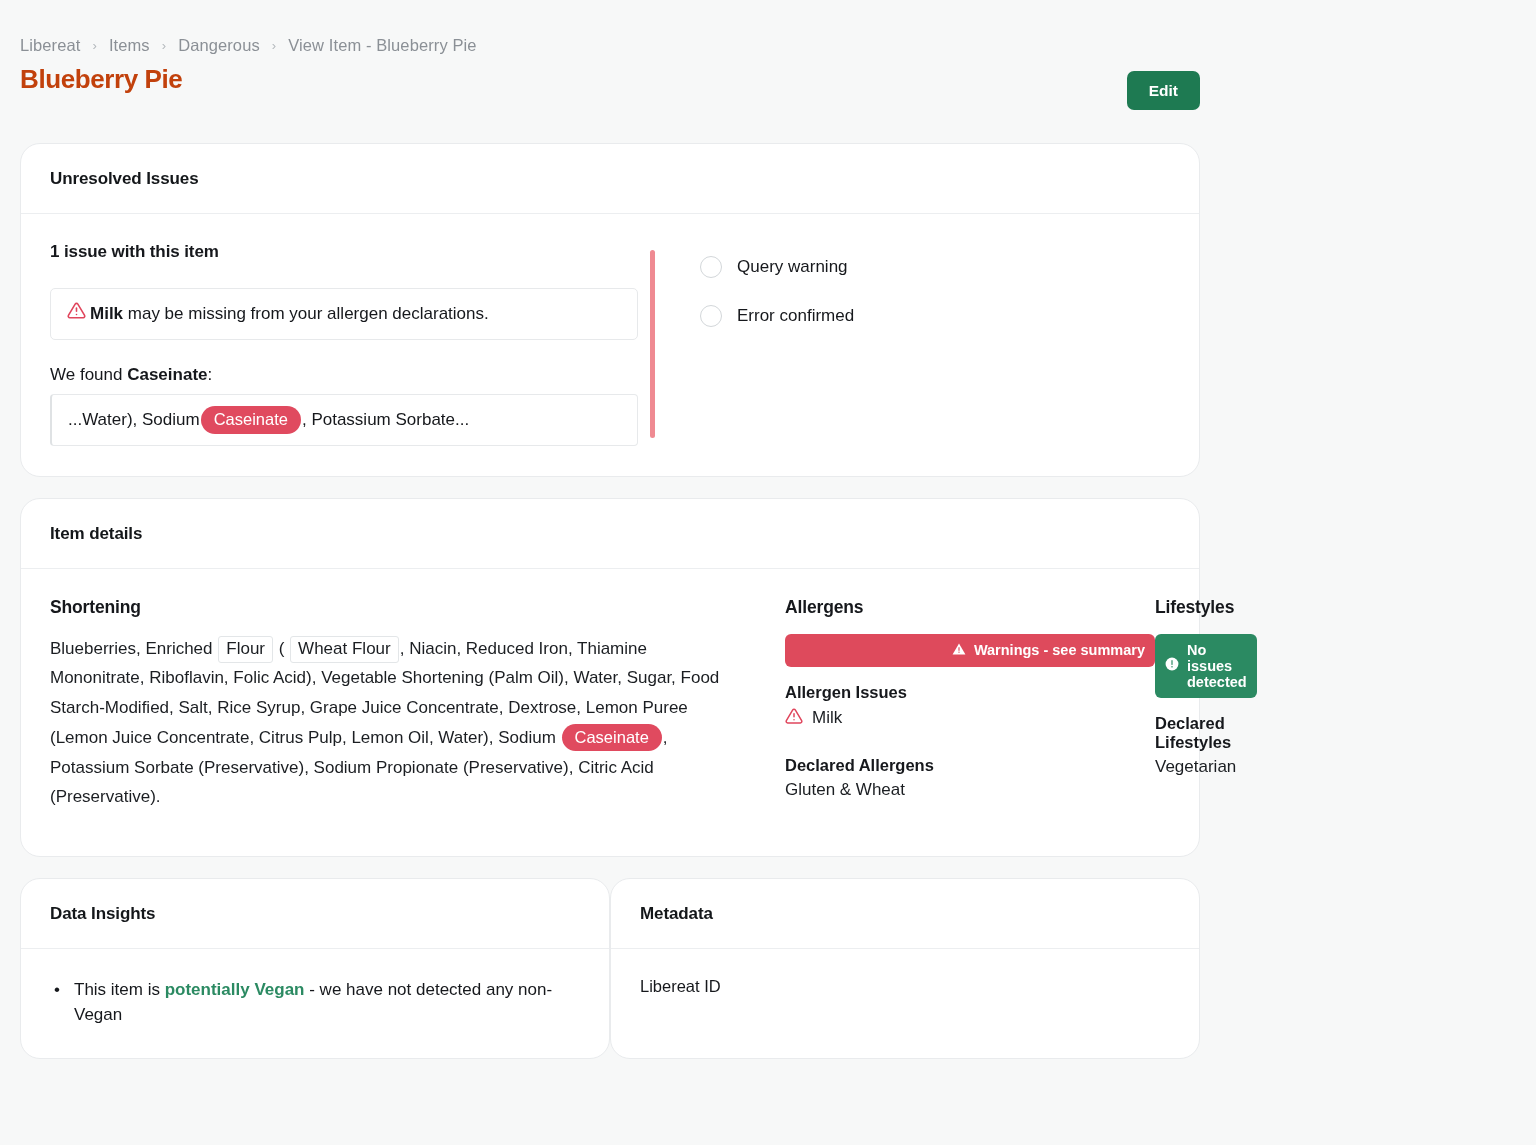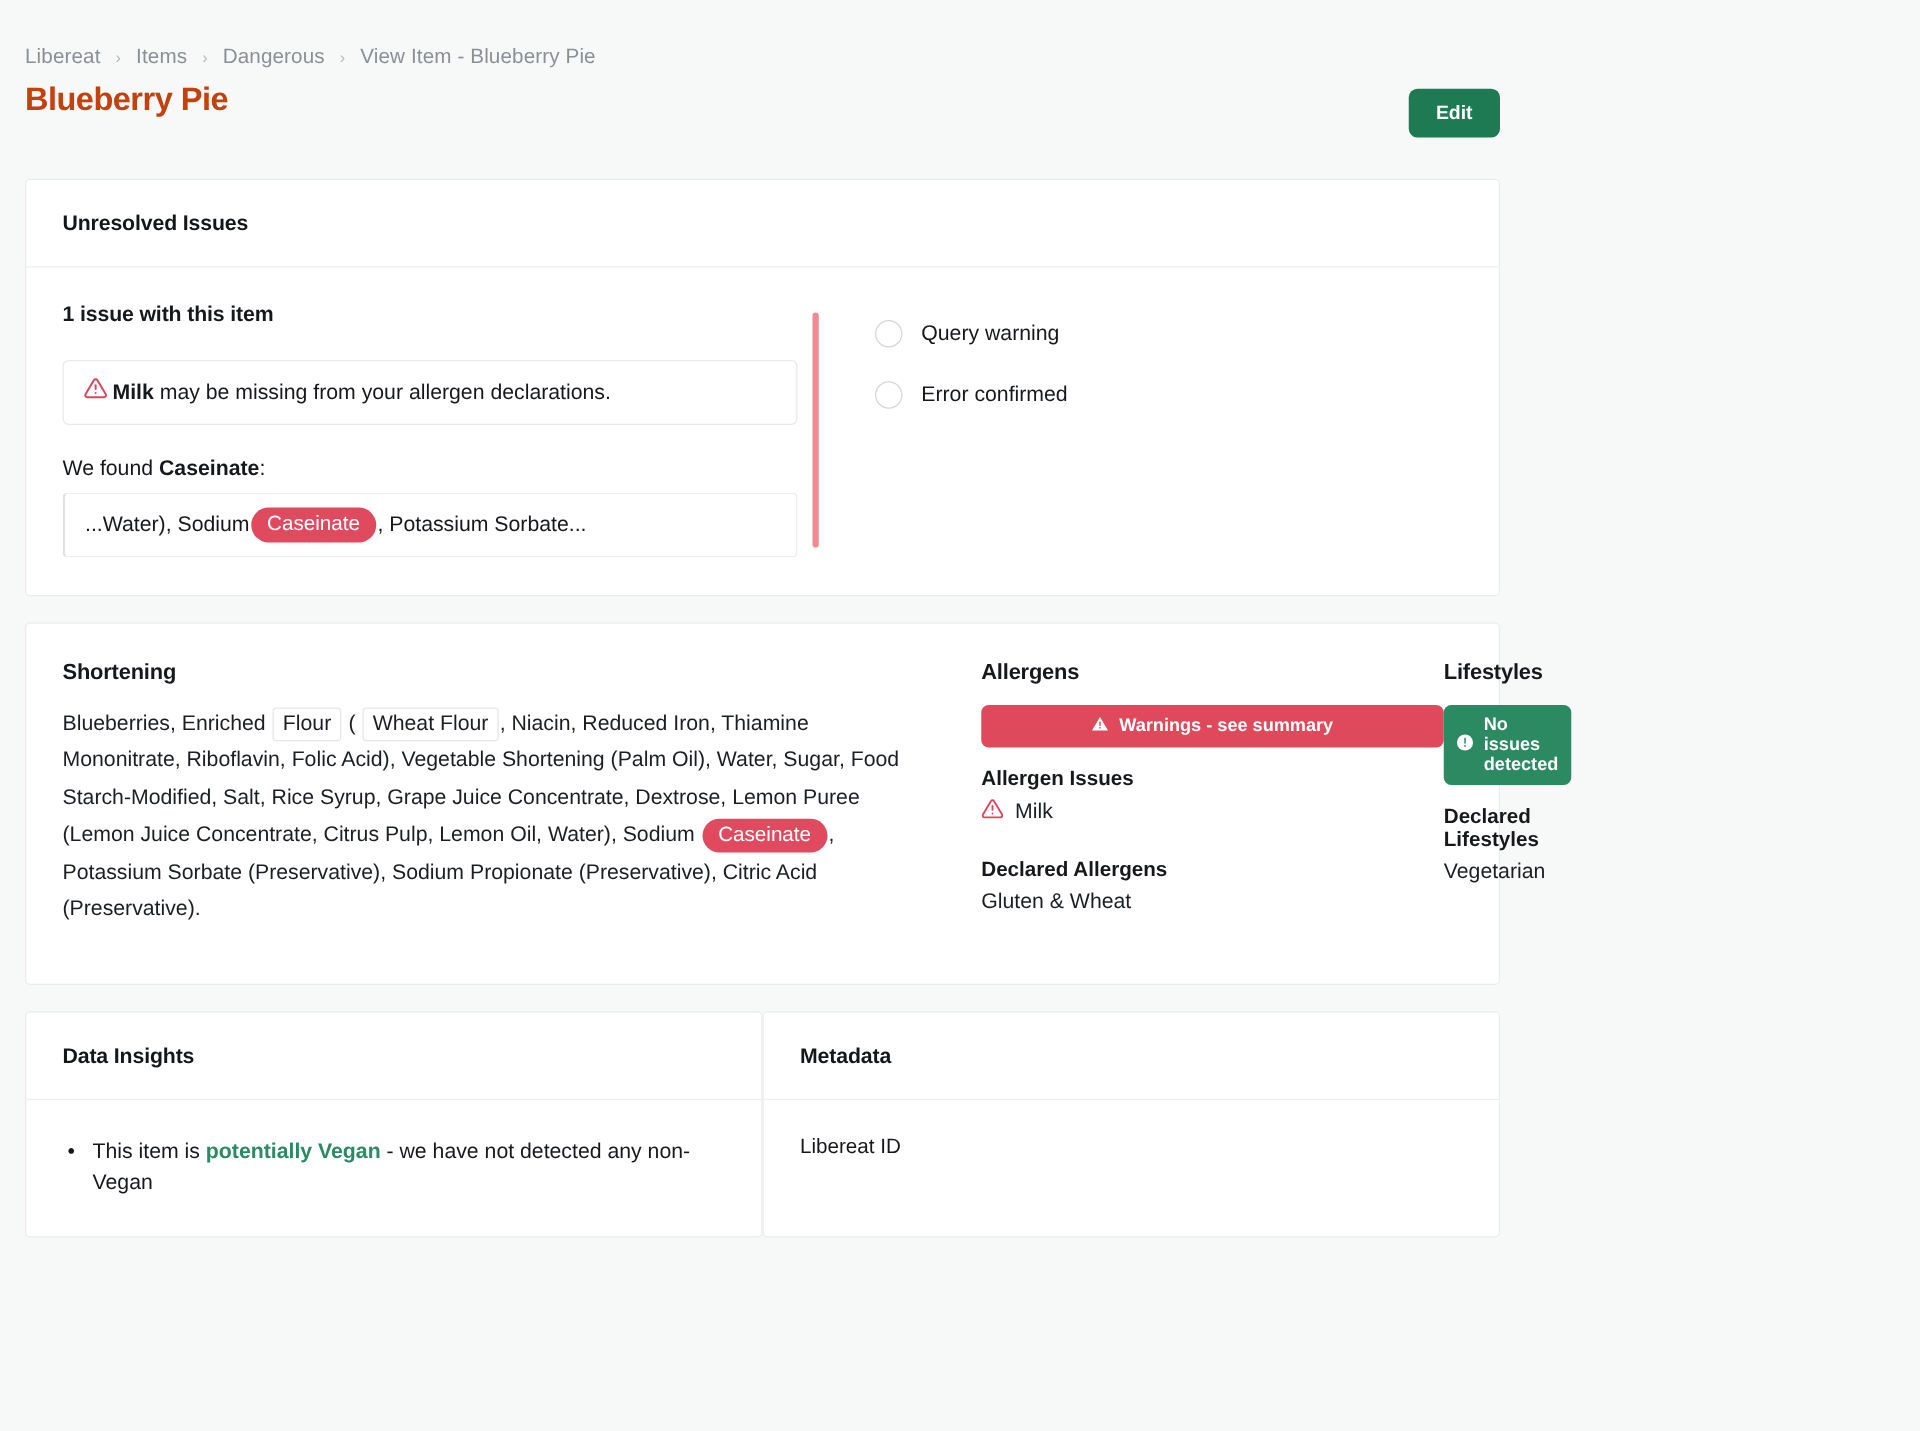--- a/index.html
+++ b/index.html
@@ -54,21 +54,21 @@
     font-weight: 700;
     font-family: Liberation Sans, sans-serif;
     cursor: pointer;
     line-height: 1.1;
   }
 
   
   .card {
     background: #ffffff;
     border: 1px solid #e9ebed;
-    border-radius: 4px;
+    border-radius: 20px;
     margin-top: 21px;
   }
   .card-head {
     padding: 25px 29px 24px 29px;
     border-bottom: 1px solid #eceef0;
     font-size: 17px;
     font-weight: 700;
     letter-spacing: -0.1px;
     color: #14171a;
   }
@@ -144,21 +144,21 @@
   .tok {
     display: inline-block;
     border: 1px solid #e3e6e8;
     border-radius: 3px;
     padding: 1px 7px 2px 7px;
     line-height: 1.3;
     background: #fff;
     margin: 0 1px;
   }
   .badge {
-    display: flex; align-items: center; justify-content: center;
+    display: flex; align-items: center; justify-content: flex-end;
     gap: 8px;
     border-radius: 6px;
     padding: 8px 10px;
     font-size: 14.5px;
     font-weight: 700;
     color: #fff;
     margin-bottom: 16px;
   }
   .badge.warn { background: #de4a5c; }
   .badge.ok { background: #2b8a62; }
@@ -245,20 +245,21 @@
             <span class="radio-dot"></span>
             <span class="radio-label">Error confirmed</span>
           </label>
         </div>
 
       </div>
     </div>
   </section>
 
   <section class="card">
+    <div class="card-head">Item details</div>
     <div class="card-body">
       <div class="details-grid">
 
         <div class="col-ingredients">
           <div class="col-h">Shortening</div>
           <div class="ingredients-text"><span>Blueberries, Enriched </span><span class="tok">Flour</span><span> ( </span><span class="tok">Wheat Flour</span><span>, Niacin, Reduced Iron, Thiamine Mononitrate, Riboflavin, Folic Acid), Vegetable Shortening (Palm Oil), Water, Sugar, Food Starch-Modified, Salt, Rice Syrup, Grape Juice Concentrate, Dextrose, Lemon Puree (Lemon Juice Concentrate, Citrus Pulp, Lemon Oil, Water), Sodium </span><span class="pill">Caseinate</span><span>, Potassium Sorbate (Preservative), Sodium Propionate (Preservative), Citric Acid (Preservative).</span></div>
         </div>
 
         <div class="col-allergens">
           <div class="col-h">Allergens</div>

